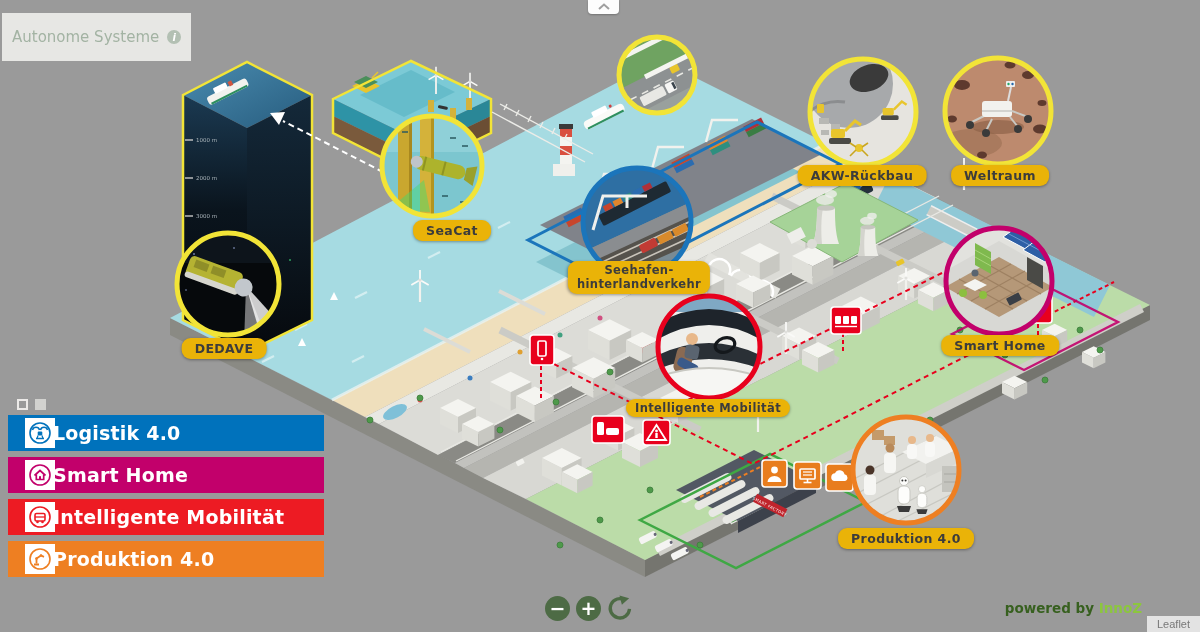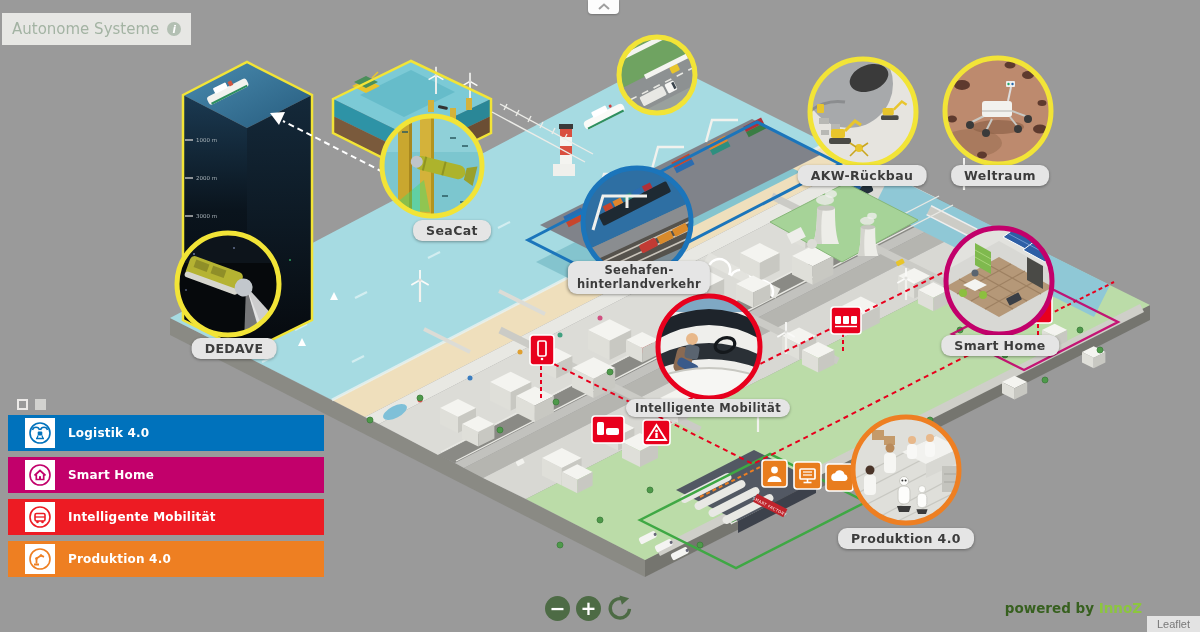--- a/index.html
+++ b/index.html
@@ -1,45 +1,45 @@
 <!DOCTYPE html>
 <html><head>
 <meta charset="utf-8">
 <style>
   html,body{margin:0;padding:0;background:#6e6e6e;}
   .stage{position:relative;width:1200px;height:632px;overflow:hidden;
          background:#9a9a9a;font-family:"DejaVu Sans","Liberation Sans",sans-serif;}
   .scene{position:absolute;left:0;top:0;}
 
   
-  .pill{position:absolute;transform:translateX(-50%);background:#e5e5e5;color:#3c3c3c;
+  .pill{position:absolute;transform:translateX(-50%);background:#eab308;color:#3c3c3c;
         font-weight:bold;font-size:12.5px;letter-spacing:.4px;padding:3px 13px;
         border-radius:9px;box-shadow:0 1px 3px rgba(0,0,0,.35);white-space:nowrap;text-align:center;z-index:30;}
   .pill.small{font-size:11.5px;padding:2px 9px;line-height:1.25;}
 
   
   .badge{position:absolute;left:2px;top:13px;height:24px;display:flex;align-items:center;gap:8px;
-         background:rgba(237,237,234,.93);padding:4px 10px;z-index:40;}
+         background:rgba(237,237,234,.93);padding:12px 10px;z-index:40;}
   .badge .t{font-size:15px;color:#a3b3a3;}
   .info-dot{width:14px;height:14px;border-radius:50%;background:#b3c0b3;color:#fff;
             font-size:10px;font-weight:bold;display:flex;align-items:center;justify-content:center;font-style:italic;}
 
   
   .chev{position:absolute;left:588px;top:0;width:31px;height:14px;background:#fdfdfd;
         border-radius:0 0 4px 4px;display:flex;align-items:center;justify-content:center;
         box-shadow:0 1px 2px rgba(0,0,0,.25);z-index:40;}
 
   
   .lgd-toggles{position:absolute;left:17px;top:399px;display:flex;gap:7px;z-index:40;}
   .sq{width:11px;height:11px;}
   .sq.outline{border:2px solid #eceae8;box-sizing:border-box;}
   .sq.fill{background:#d2d2cf;}
   .legend{position:absolute;left:8px;top:415px;width:316px;z-index:40;}
   .lrow{position:relative;height:36px;margin-bottom:6px;display:flex;align-items:center;}
-  .lrow .txt{color:#fff;font-size:12px;font-weight:bold;margin-left:60px;letter-spacing:.2px;text-align:right;}
+  .lrow .txt{color:#fff;font-size:19px;font-weight:bold;margin-left:45px;letter-spacing:.2px;text-align:right;}
   .ibox{position:absolute;left:17px;top:3px;width:30px;height:30px;background:#fff;
         display:flex;align-items:center;justify-content:center;}
 
   
   .zbtn{position:absolute;width:25px;height:25px;border-radius:50%;background:#4d6b45;color:#fff;
         display:flex;align-items:center;justify-content:center;font-size:19px;font-weight:bold;z-index:40;line-height:1;}
   .rbtn{position:absolute;left:604px;top:594px;width:29px;height:29px;z-index:40;}
 
   
   .powered{position:absolute;right:58px;top:600px;font-size:13.5px;font-weight:bold;z-index:40;padding-left:38px;}
@@ -806,21 +806,21 @@
         <rect x="-6" y="-6" width="12" height="18" rx="5" fill="#fdfdfb" stroke="#c8c8c2"></rect>
         <circle cx="0" cy="-11" r="4.5" fill="#fdfdfb" stroke="#c8c8c2"></circle>
       </g>
     </g>
         </g>
     <circle cx="906" cy="470" r="53" fill="none" stroke="#ee7f22" stroke-width="5"></circle>
   </g>
 </svg>
 
 <div class="pill" style="left:452px;top:220px">SeaCat</div>
-<div class="pill" style="left:234px;top:338px">DEDAVE</div>
+<div class="pill" style="left:224px;top:338px">DEDAVE</div>
 <div class="pill small" style="left:639px;top:261px">
   <span style="display:block">Seehafen-</span>
   <span style="display:block">hinterlandverkehr</span>
 </div>
 <div class="pill" style="left:862px;top:165px">AKW-Rückbau</div>
 <div class="pill" style="left:1000px;top:165px">Weltraum</div>
 <div class="pill" style="left:1000px;top:335px">Smart Home</div>
 <div class="pill small" style="left:708px;top:399px;font-weight:bold">Intelligente Mobilität</div>
 <div class="pill" style="left:906px;top:528px">Produktion 4.0</div>
 

